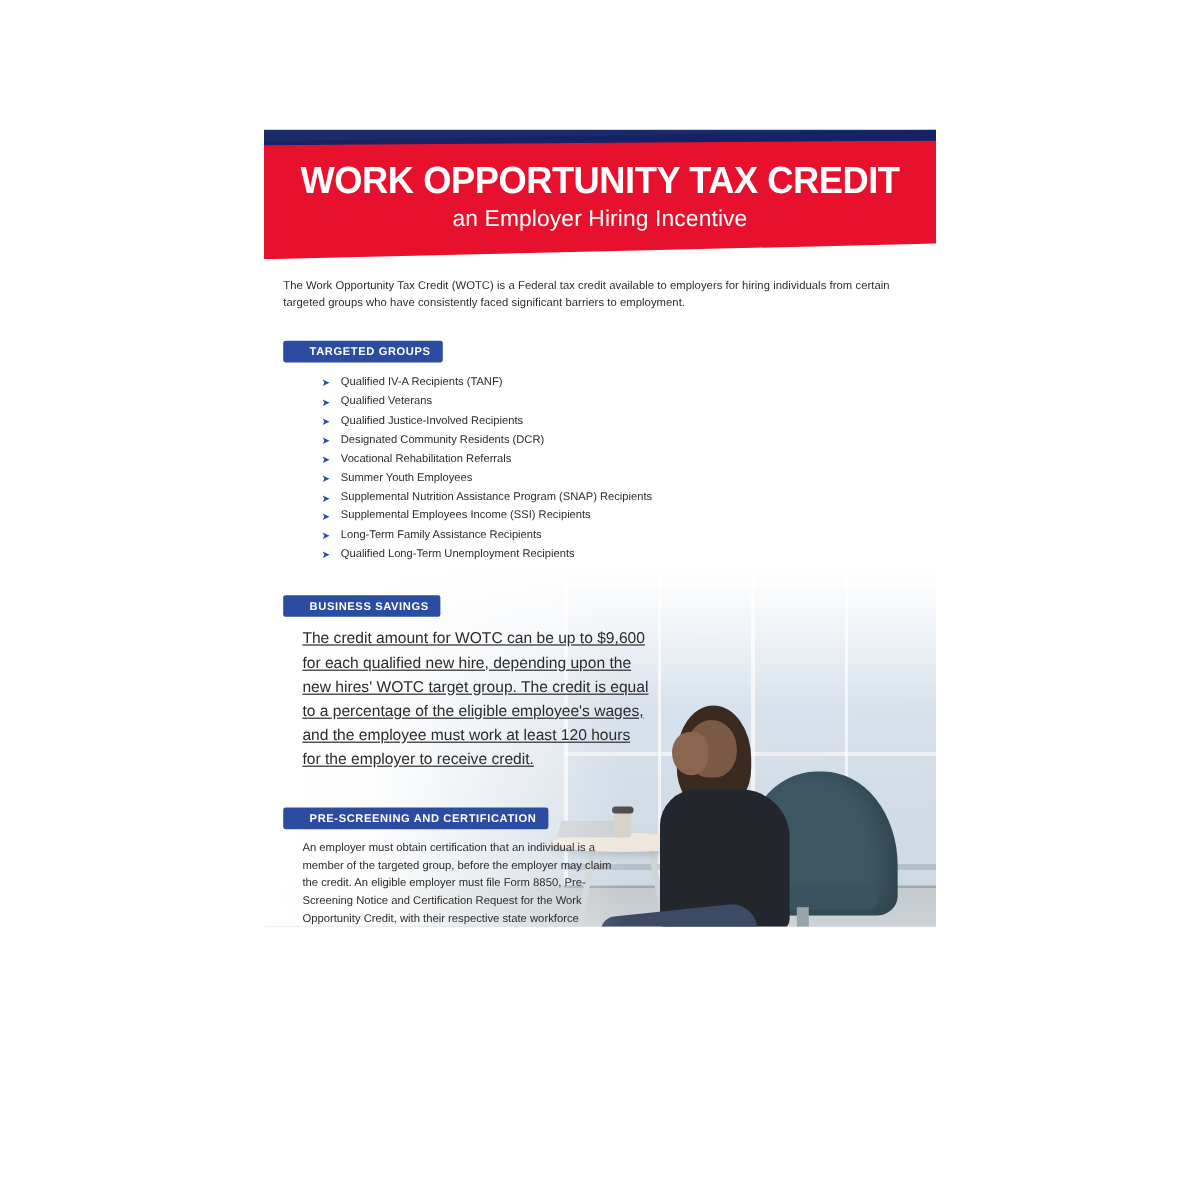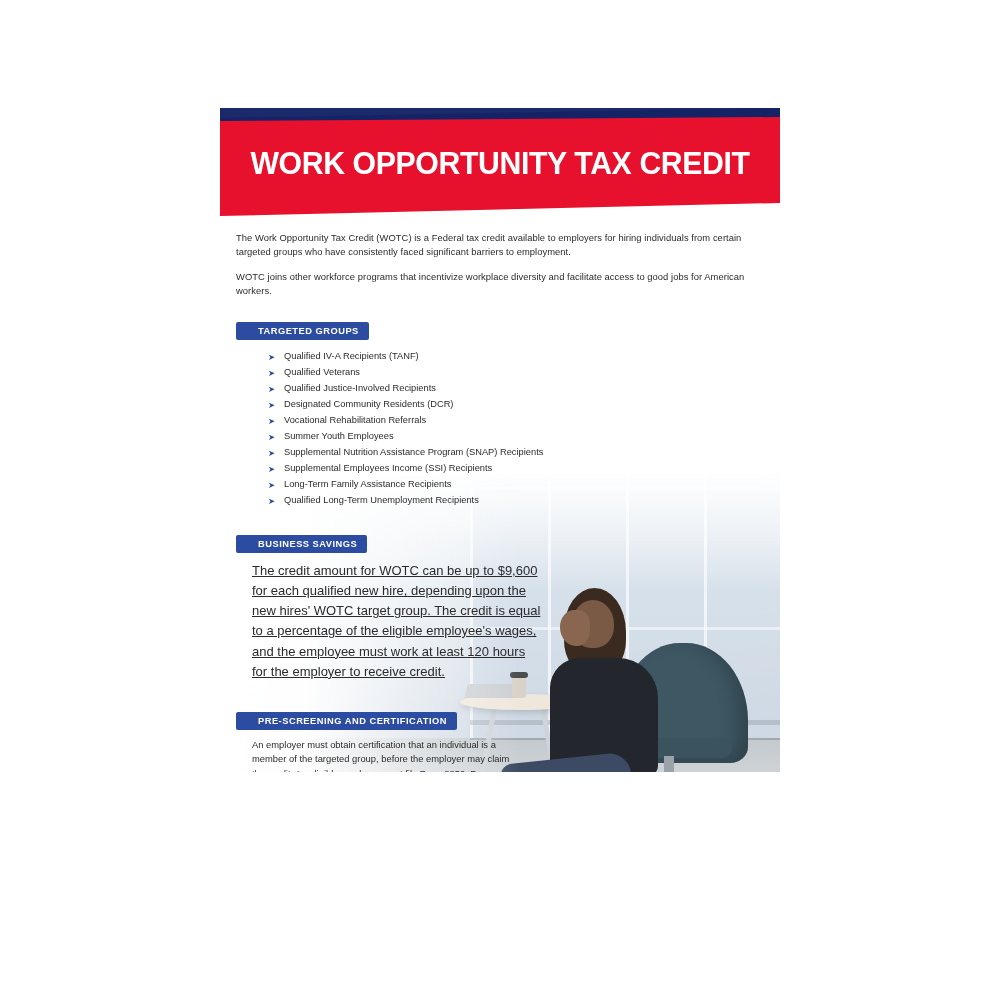--- a/index.html
+++ b/index.html
@@ -466,28 +466,28 @@
   </div>
 
   <div class="sheet" style="background:transparent;">
 
     <div class="banner-wrap">
       <div class="banner-navy"></div>
       <div class="banner-navy-angle"></div>
       <div class="banner-red"></div>
       <div class="banner-text">
         <div class="banner-title">WORK OPPORTUNITY TAX CREDIT</div>
+        <div class="banner-sub">an Employer Hiring Incentive</div>
       </div>
     </div>
 
     <div class="content">
 
       <div class="intro">
         <p>The Work Opportunity Tax Credit (WOTC) is a Federal tax credit available to employers for hiring individuals from certain targeted groups who have consistently faced significant barriers to employment.</p>
-        <p>WOTC joins other workforce programs that incentivize workplace diversity and facilitate access to good jobs for American workers.</p>
       </div>
 
       <div class="tag-indent">
         <span class="section-tag">TARGETED GROUPS</span>
         <ul class="groups">
           <li><span class="bullet">➤</span><span>Qualified IV-A Recipients (TANF)</span></li>
           <li><span class="bullet">➤</span><span>Qualified Veterans</span></li>
           <li><span class="bullet">➤</span><span>Qualified Justice-Involved Recipients</span></li>
           <li><span class="bullet">➤</span><span>Designated Community Residents (DCR)</span></li>
           <li><span class="bullet">➤</span><span>Vocational Rehabilitation Referrals</span></li>

